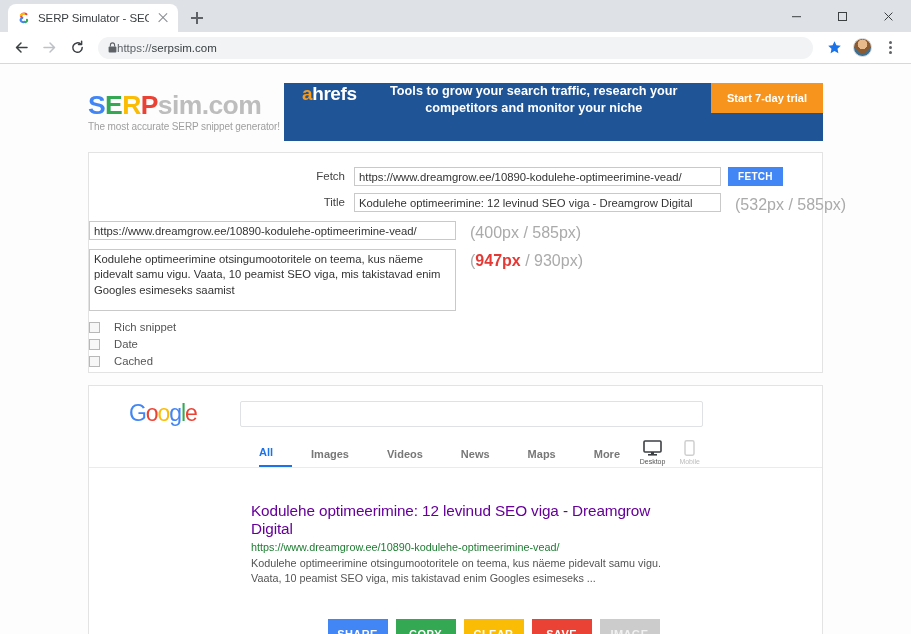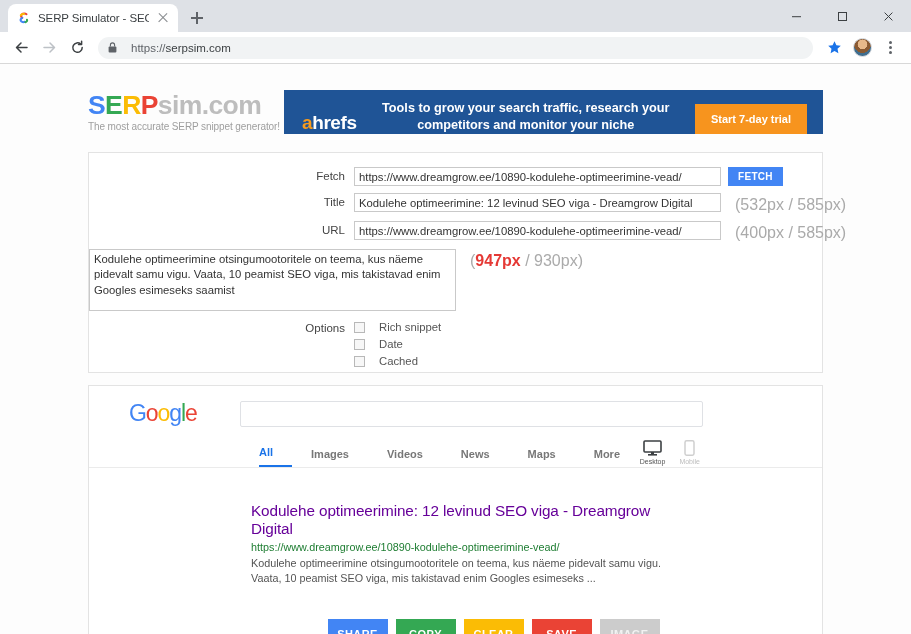--- a/index.html
+++ b/index.html
@@ -63,21 +63,21 @@
     height: 32px; background: #fff; display: flex; align-items: center;
     padding: 0 8px; gap: 2px; border-bottom: 1px solid #d8d8d8;
   }
   .navbtn {
     width: 26px; height: 26px; display: flex; align-items: center; justify-content: center;
     border-radius: 50%;
   }
   .navbtn svg { display: block; }
   .omnibox {
     flex: 1; height: 22px; background: #f1f3f4; border-radius: 11px;
-    display: flex; align-items: center; padding: 0 10px; gap: 14px;
+    display: flex; align-items: center; padding: 0 10px; gap: 0;
     margin: 0 6px;
   }
   .omnibox .url { font-size: 11.5px; color: #3c4043; }
   .omnibox .url .scheme { color: #5f6368; }
   .tb-right { display: flex; align-items: center; gap: 2px; }
   .avatar {
     width: 19px; height: 19px; border-radius: 50%;
     background: radial-gradient(circle at 50% 32%, #e8b98a 0 34%, #8a5a32 35% 58%, #3f6d8e 59% 100%);
     border: 1px solid #cfd4da;
   }
@@ -101,22 +101,22 @@
     font-family: "Liberation Sans", sans-serif;
   }
   .logo-word .s1 { color: #4285f4; }
   .logo-word .e1 { color: #34a853; }
   .logo-word .r1 { color: #fbbc05; }
   .logo-word .p1 { color: #ea4335; }
   .logo-word .rest { color: #bdbdbd; }
   .tagline { font-size: 10px; color: #9e9e9e; margin-top: 3px; letter-spacing: -0.1px; }
 
   .ad {
-    flex: 1; height: 44px; background: #1f5496; display: flex; align-items: flex-end;
-    padding: 0 16px 0 18px; gap: 14px;
+    flex: 1; height: 58px; background: #1f5496; display: flex; align-items: flex-start;
+    padding: 0 0 0 18px; gap: 14px;
   }
   .ad-logo { font-size: 19px; font-weight: bold; color: #fff; letter-spacing: -0.4px; flex: 0 0 auto; }
   .ad-logo .a { color: #f89b1c; }
   .ad-text {
     flex: 1; text-align: center; color: #fff; font-size: 12.7px;
     font-weight: bold; line-height: 1.32; padding: 0 6px;
   }
   .ad-cta {
     flex: 0 0 auto; background: #f7941e; color: #fff; font-size: 11px; font-weight: bold;
     padding: 9px 16px; border: none; cursor: pointer; white-space: nowrap;
@@ -316,36 +316,34 @@
 
       <div class="frow">
         <div class="flabel">Title</div>
         <div class="fctl">
           <input class="inp" type="text" value="Kodulehe optimeerimine: 12 levinud SEO viga - Dreamgrow Digital" style="">
         </div>
         <div class="counter"><span>(532px</span> <span>/ 585px)</span></div>
       </div>
 
       <div class="frow">
-        <div class="flabel">URL</div>
         <div class="fctl">
           <input class="inp" type="text" value="https://www.dreamgrow.ee/10890-kodulehe-optimeerimine-vead/" style="">
         </div>
         <div class="counter"><span>(400px</span> <span>/ 585px)</span></div>
       </div>
 
       <div class="frow">
         <div class="fctl">
           <textarea class="txta" style="">Kodulehe optimeerimine otsingumootoritele on teema, kus näeme pidevalt samu vigu. Vaata, 10 peamist SEO viga, mis takistavad enim Googles esimeseks saamist</textarea>
         </div>
         <div class="counter"><span>(</span><span class="over">947px</span> <span>/ 930px)</span></div>
       </div>
 
       <div class="opt-row">
-        <div class="flabel">Options</div>
         <div class="opt-list">
           <div class="opt-item">
             <span class="cbx"></span>
             <span class="opt-label">Rich snippet</span>
           </div>
           <div class="opt-item">
             <span class="cbx"></span>
             <span class="opt-label">Date</span>
           </div>
           <div class="opt-item">

